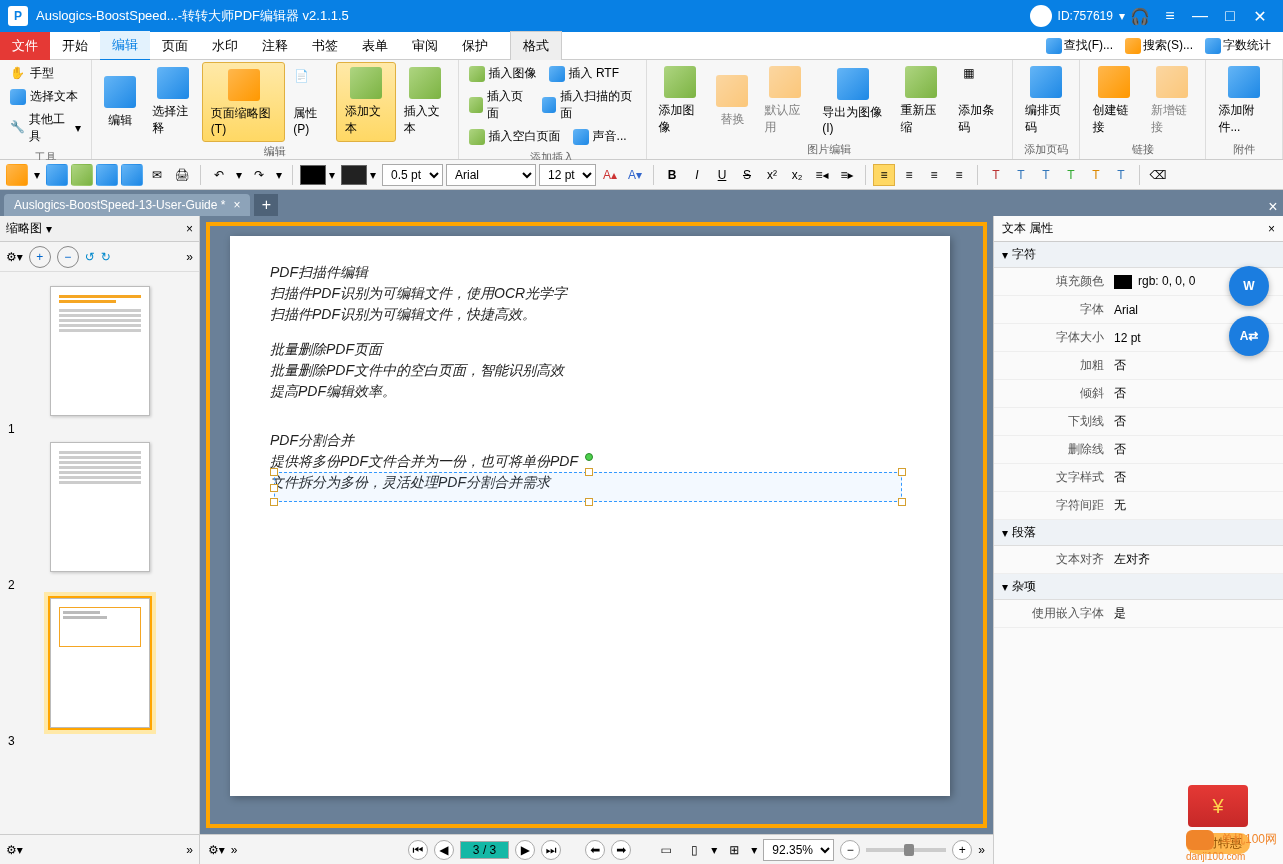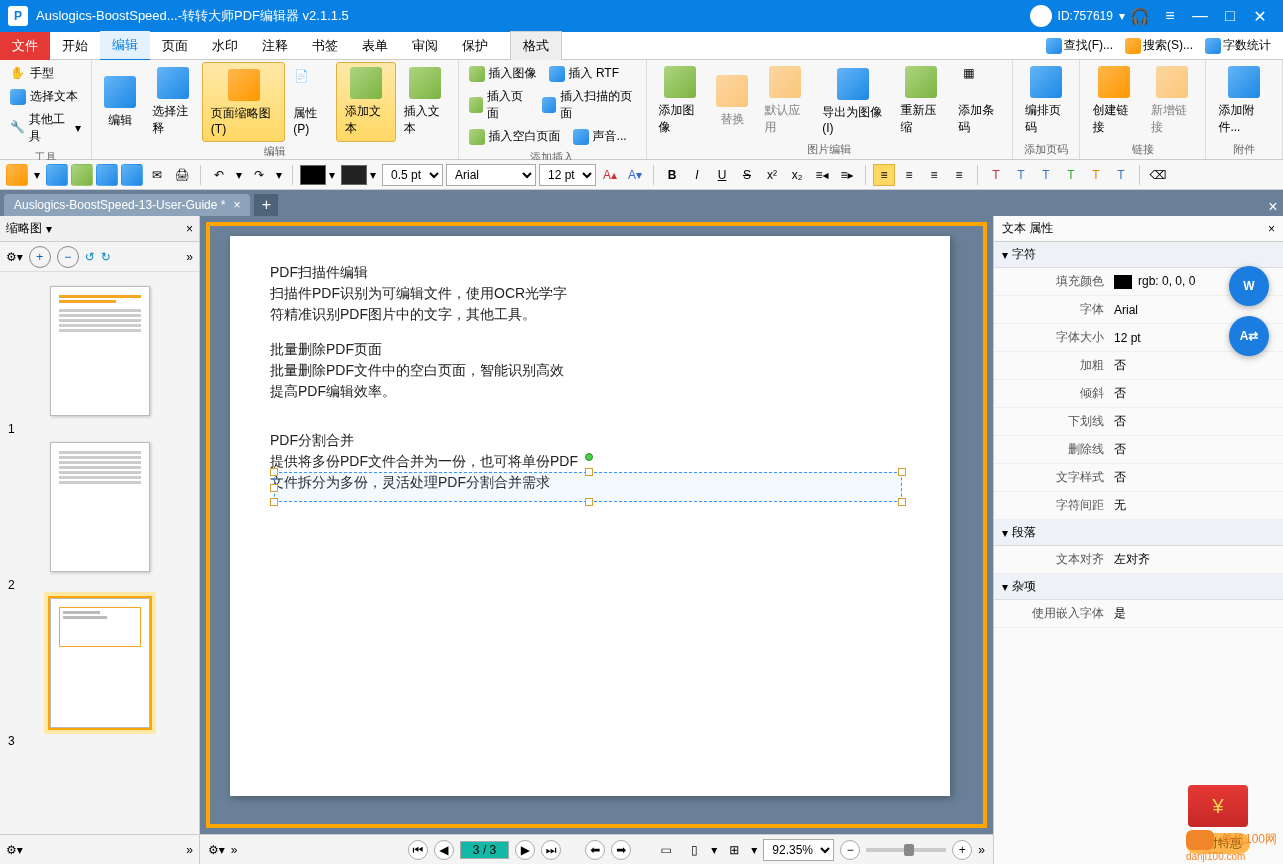--- a/index.html
+++ b/index.html
@@ -61,21 +61,21 @@
 .thumbpanel .tools .circ { width:22px; height:22px; border:1px solid #888; border-radius:50%; display:flex; align-items:center; justify-content:center; cursor:pointer; color:#0066cc; }
 .thumbpanel .list { flex:1; overflow:auto; padding:8px; }
 .thumb { width:100px; height:130px; background:#fff; border:1px solid #bbb; margin:6px auto; box-shadow:1px 1px 3px rgba(0,0,0,.2); position:relative; }
 .thumb.sel { outline:2px solid #ffa500; box-shadow:0 0 0 6px #ffe9a8; }
 .thumb .inner { position:absolute; left:8px; right:8px; top:8px; }
 .thumb .bar { height:3px; margin-bottom:2px; }
 .thumbpanel .footer { height:30px; display:flex; align-items:center; padding:0 6px; gap:6px; border-top:1px solid #ccc; }
 
 
 .canvas { flex:1; display:flex; flex-direction:column; background:#6a8098; }
-.canvas .docwrap { flex:1; position:relative; overflow:hidden; border:4px solid #ffa500; margin:6px; }
+.canvas .docwrap { flex:1; position:relative; overflow:hidden; border:4px solid #ffa500; margin:6px;font-style:italic; }
 .page { position:absolute; left:20px; top:10px; width:720px; height:560px; background:#fff; box-shadow:2px 2px 8px rgba(0,0,0,.3); padding:26px 40px; }
 .page p { font-size:14px; line-height:1.5; color:#222; }
 .page .sel-box { position:absolute; border:1px dashed #3399ff; background:rgba(100,180,255,.08); }
 .handle { width:8px; height:8px; background:#fff; border:1px solid #d4a030; position:absolute; }
 .handle.g { background:#4dd04d; border-radius:50%; border-color:#2a8a2a; }
 .canvas .status { height:30px; background:#f4f4f4; border-top:1px solid #ccc; display:flex; align-items:center; gap:6px; padding:0 8px; }
 .canvas .status .navbtn { width:20px; height:20px; border:1px solid #aaa; border-radius:10px; display:flex; align-items:center; justify-content:center; cursor:pointer; background:#fff; }
 .canvas .status .pgbox { border:1px solid #aaa; padding:1px 12px; background:#14b8a6; }
 
 
@@ -429,21 +429,21 @@
       <span>⚙▾</span>
       <span style="margin-left:auto">»</span>
     </div>
   </div>
 
   <div class="canvas">
     <div class="docwrap">
       <div class="page">
         <p>PDF扫描件编辑</p>
         <p>扫描件PDF识别为可编辑文件，使用OCR光学字</p>
-        <p>符精准识别PDF图片中的文字，其他工具。</p>
+        <p>扫描件PDF识别为可编辑文件，快捷高效。</p>
         <p style="height:14px"></p>
         <p>批量删除PDF页面</p>
         <p>批量删除PDF文件中的空白页面，智能识别高效</p>
         <p>提高PDF编辑效率。</p>
         <p style="height:28px"></p>
         <p>PDF分割合并</p>
         <p>提供将多份PDF文件合并为一份，也可将单份PDF</p>
         <p>文件拆分为多份，灵活处理PDF分割合并需求</p>
 
         <div class="sel-box" style="left:44px;top:236px;width:628px;height:30px;">

